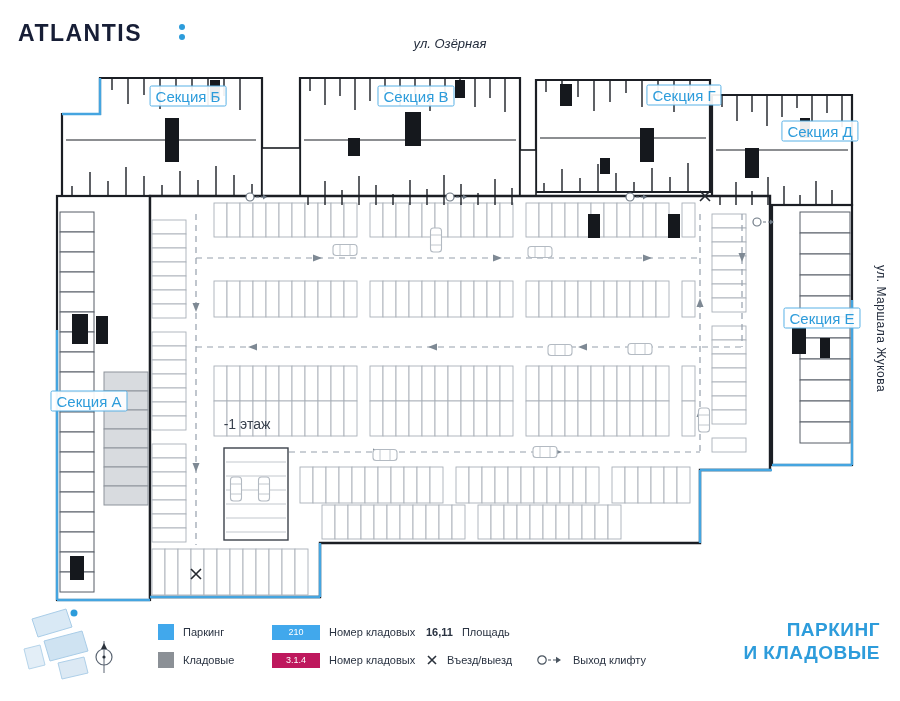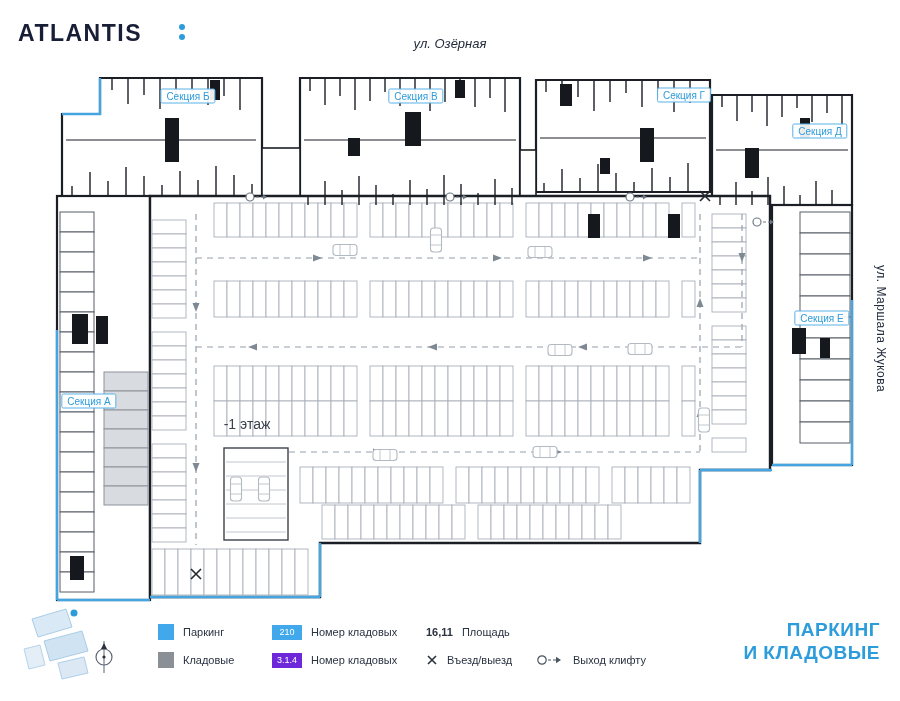--- a/index.html
+++ b/index.html
@@ -8,42 +8,42 @@
   #plan-svg{position:absolute;left:0;top:0;}
   
   .logo{position:absolute;left:18px;top:20px;display:flex;align-items:flex-start;gap:31px;}
   .logo-text{font-size:23px;font-weight:800;letter-spacing:1.5px;color:#171e36;}
   .logo-dots{display:flex;flex-direction:column;gap:4px;margin-left:6px;margin-top:4px;}
   .logo-dots i{width:6px;height:6px;border-radius:50%;background:#2D9CDB;display:block;}
   .street-top{position:absolute;left:0;right:0;top:36px;text-align:center;font-size:13px;color:#232c3c;font-style:italic;}
   .street-right{position:absolute;right:12px;top:265px;writing-mode:vertical-rl;font-size:12px;
                 color:#232c3c;letter-spacing:.5px;}
   
-  .section-label{position:absolute;transform:translate(-50%,-50%);font-size:10px;color:#2D9CDB;
+  .section-label{position:absolute;transform:translate(-50%,-50%);font-size:15px;color:#2D9CDB;
                  border:1px solid #59b1e6;background:rgba(255,255,255,.92);padding:1px 5px;
                  border-radius:2px;white-space:nowrap;z-index:3;}
   .pos-b{left:188px;top:96px}.pos-v{left:416px;top:96px}.pos-g{left:684px;top:95px}
   .pos-d{left:820px;top:131px}.pos-e{left:822px;top:318px}.pos-a{left:89px;top:401px}
   .floor-note{position:absolute;left:247px;top:424px;transform:translate(-50%,-50%);
               font-size:14px;color:#39414e;z-index:3;}
   
   .info{position:absolute;right:20px;top:551px;text-align:right;font-size:11px;
         line-height:15.5px;color:#1b2334;}
   .title{position:absolute;right:20px;top:618px;text-align:right;font-size:19px;line-height:23px;
          font-weight:800;color:#2D9CDB;letter-spacing:.5px;}
   
   .lg{position:absolute;display:flex;align-items:center;gap:9px;height:16px;font-size:11px;
       color:#2a3342;white-space:nowrap;}
   .swatch{width:16px;height:16px;display:inline-block;flex:0 0 auto;}
   .swatch.blue{background:#41A8EC;}
   .swatch.gray{background:#8B9096;}
-  .numbox{width:30px;height:15px;display:flex;align-items:center;justify-content:center;
+  .numbox{width:48px;height:15px;display:flex;align-items:center;justify-content:center;
           font-size:9px;color:#fff;flex:0 0 auto;}
   .numbox.blue{background:#41A8EC;}
-  .numbox.gray{background:#6d28d9;}
+  .numbox.gray{background:#be185d;}
   .area{font-weight:bold;}
   .minimap{position:absolute;left:14px;top:597px;}
 </style>
 </head>
 <body>
 
 <div class="page">
 
   <svg id="plan-svg" width="900" height="701" viewBox="0 0 900 701">
       <path d="M62,196 L62,114 L100,114 L100,78 L262,78 L262,196 Z" fill="#fff" stroke="#1b1e24" stroke-width="2.2"></path>

